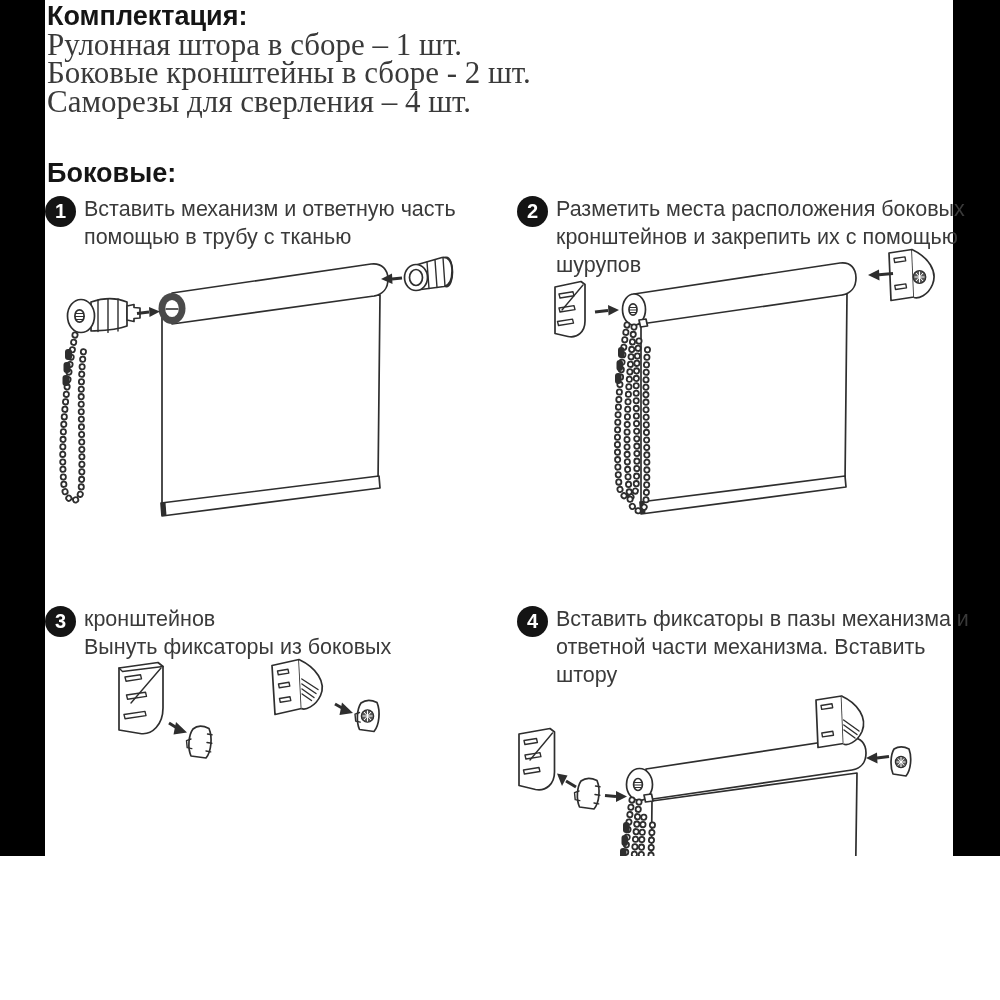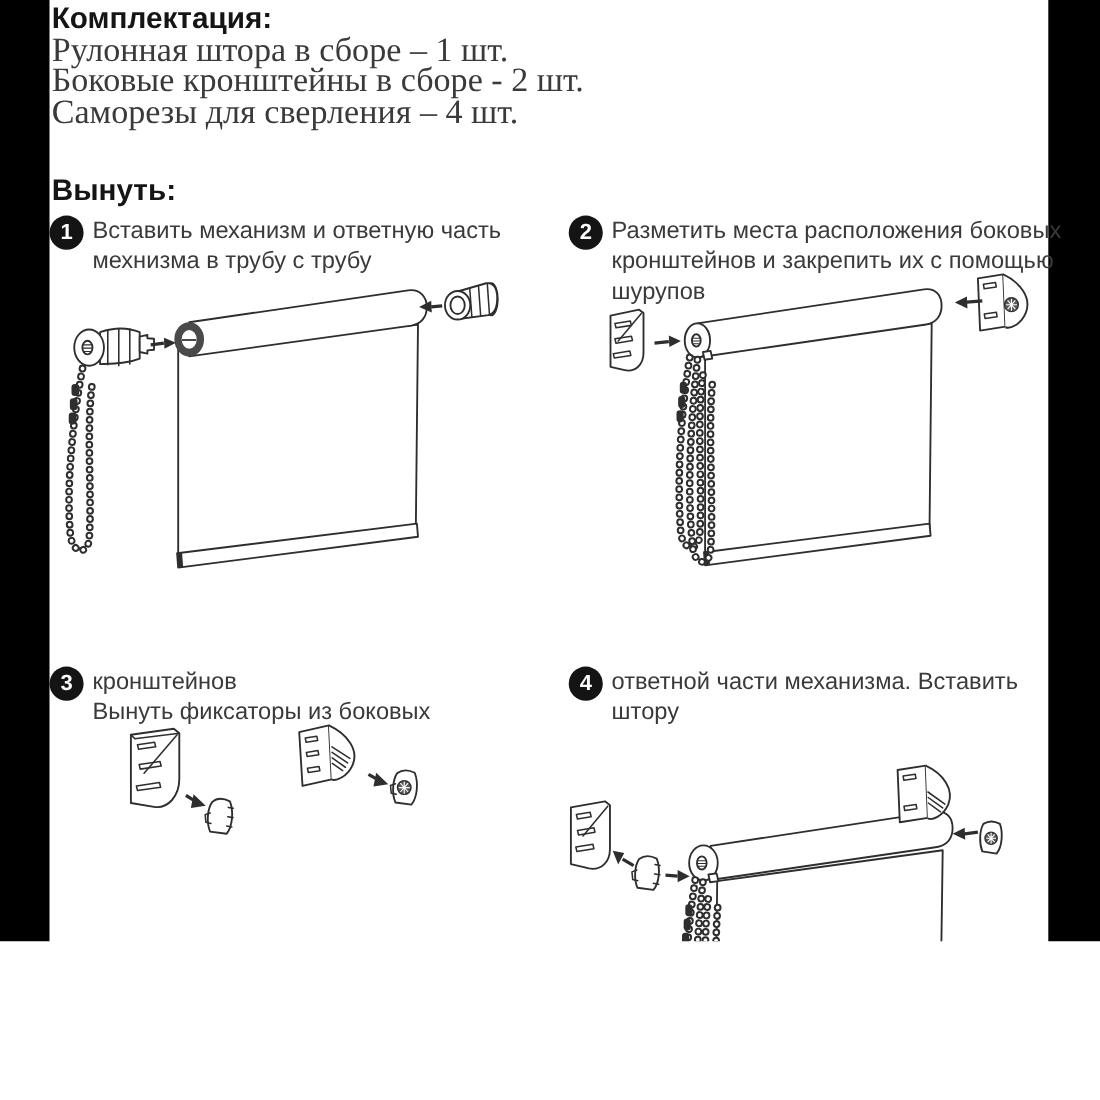--- a/index.html
+++ b/index.html
@@ -40,27 +40,27 @@
   <div class="film right"></div>
 
   <div class="h-title" style="left:47px;top:1px;">Комплектация:</div>
 
   <div class="kit-list">
     <div>Рулонная штора в сборе – 1 шт.</div>
     <div>Боковые кронштейны в сборе - 2 шт.</div>
     <div>Саморезы для сверления – 4 шт.</div>
   </div>
 
-  <div class="h-title" style="left:47px;top:158px;">Вынуть:</div>
+  <div class="h-title" style="left:47px;top:158px;">Боковые:</div>
 
   <div class="step" style="left:45px;top:195px;">
     <div class="badge">1</div>
     <div class="step-lines">
       <div>Вставить механизм и ответную часть</div>
-      <div>мехнизма в трубу с трубу</div>
+      <div>помощью в трубу с тканью</div>
     </div>
   </div>
 
   <div class="step" style="left:517px;top:195px;">
     <div class="badge">2</div>
     <div class="step-lines">
       <div>Разметить места расположения боковых</div>
       <div>кронштейнов и закрепить их с помощью</div>
       <div>шурупов</div>
     </div>
@@ -70,20 +70,21 @@
     <div class="badge">3</div>
     <div class="step-lines">
       <div>кронштейнов</div>
       <div>Вынуть фиксаторы из боковых</div>
     </div>
   </div>
 
   <div class="step" style="left:517px;top:605px;">
     <div class="badge">4</div>
     <div class="step-lines">
+      <div>Вставить фиксаторы в пазы механизма и</div>
       <div>ответной части механизма. Вставить</div>
       <div>штору</div>
     </div>
   </div>
 
   <svg class="illus" style="left:50px;top:252px;" width="420" height="300" viewBox="0 0 420 300">
     <g>
       <path class="wh" d="M112,66 L330,43 L328,231 L112,258 Z"></path>
       <path class="wh" d="M111,251 L329,224 L330,236 L112,264 Z"></path>
       <path class="fill" d="M111,251 L115.5,250.4 L116.5,263.4 L112,264 Z"></path>

